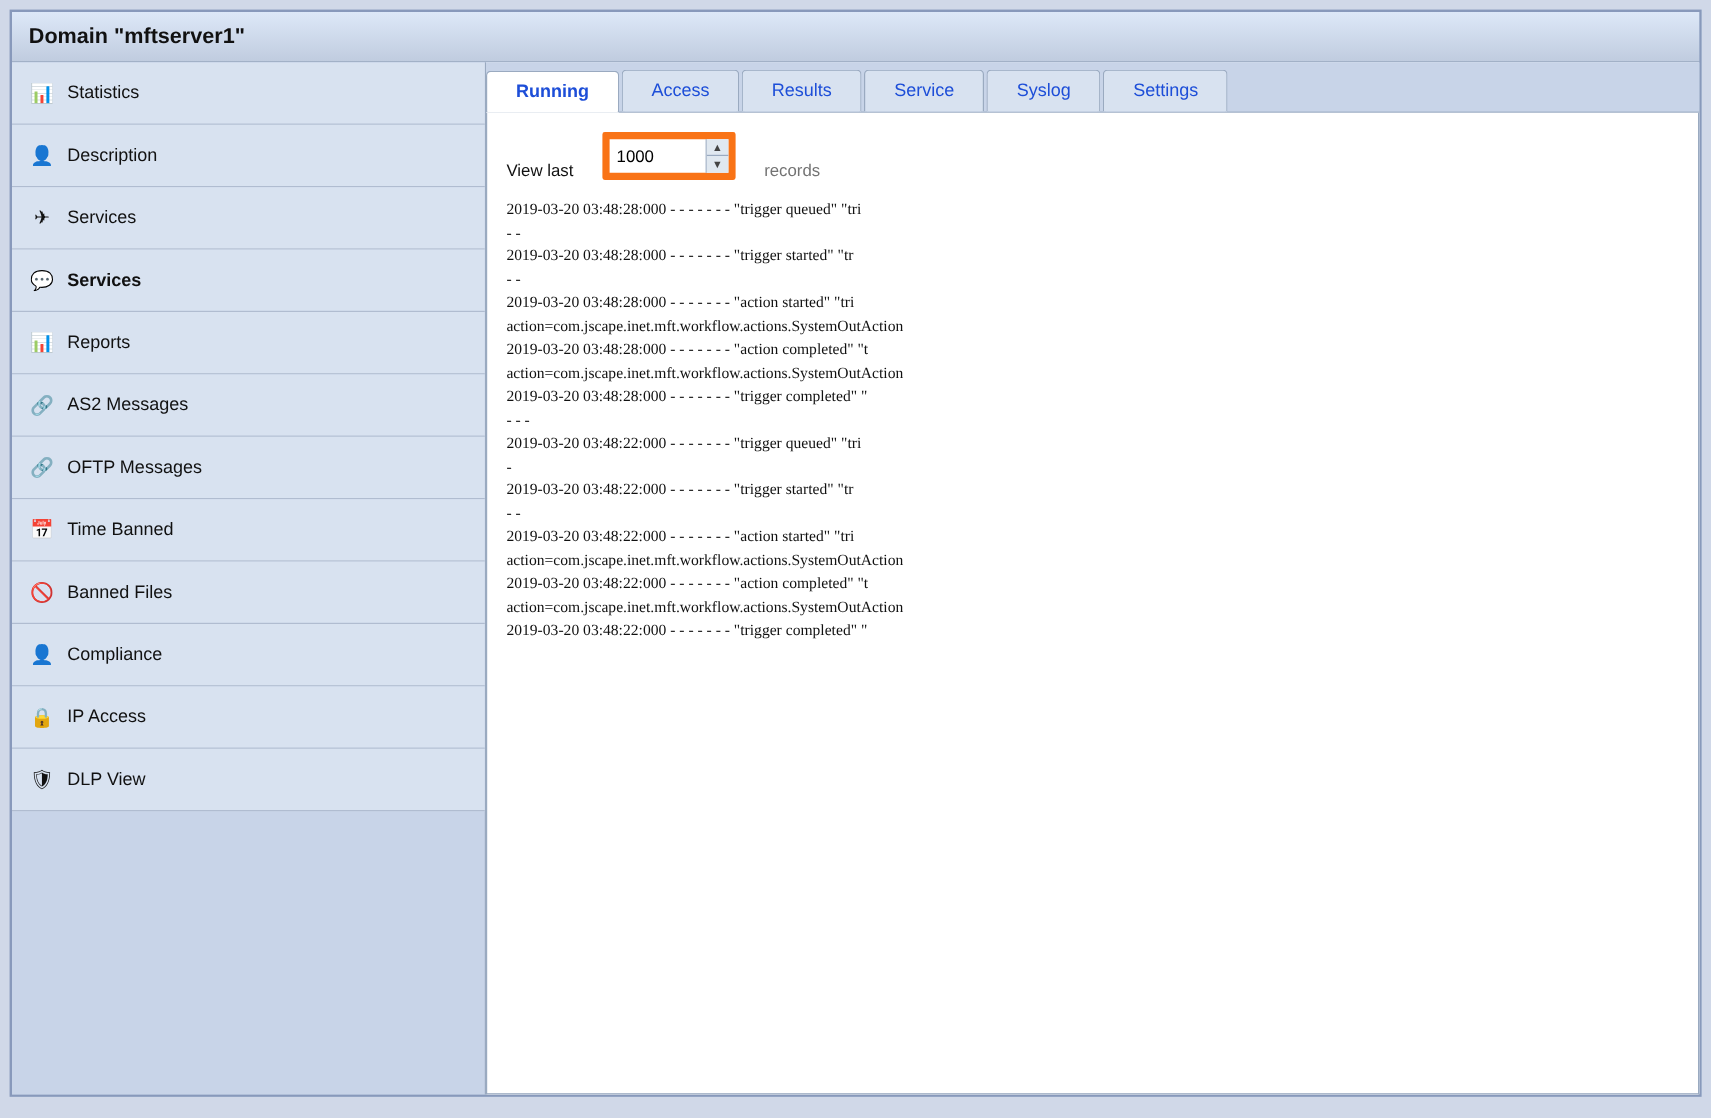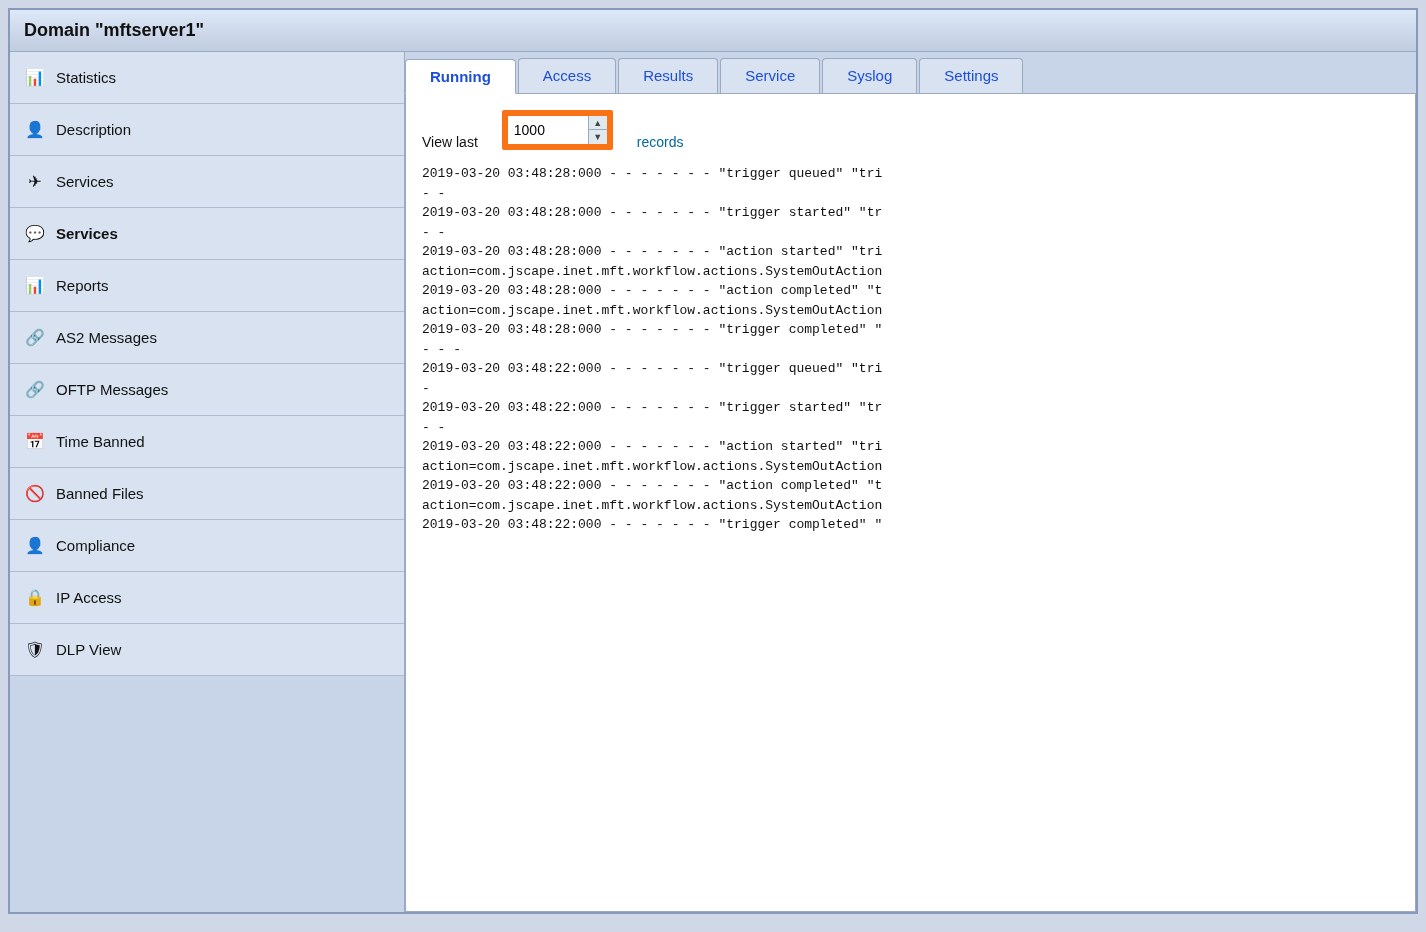--- a/index.html
+++ b/index.html
@@ -165,25 +165,25 @@
       border: none;
       padding: 0;
     }
 
     .spinner-btn:first-child {
       border-bottom: 1px solid #9aaac0;
     }
 
     .records-label {
       font-size: 14px;
-      color: #0369a1;
+      color: #737373;
     }
 
     .log-area {
-      font-family: Liberation Mono, monospace;
+      font-family: Liberation Serif, serif;
       font-size: 13px;
       color: #111;
       white-space: pre;
       overflow-x: hidden;
       overflow-y: auto;
       line-height: 1.5;
       background: #fff;
     }
 
     .log-line {

